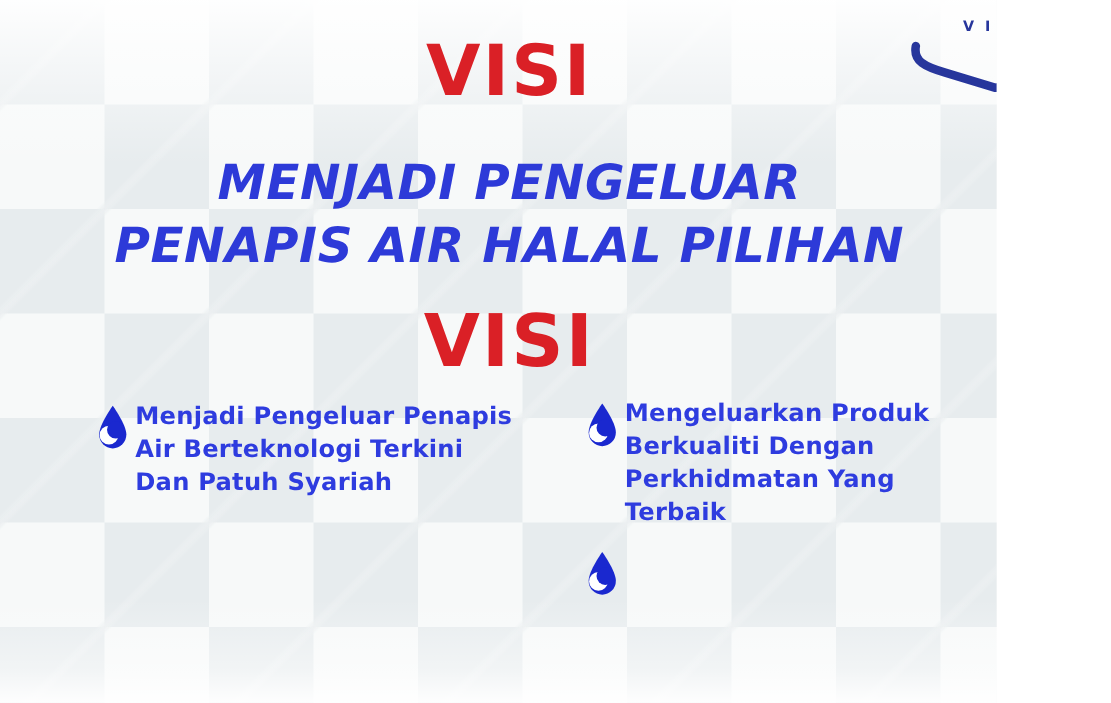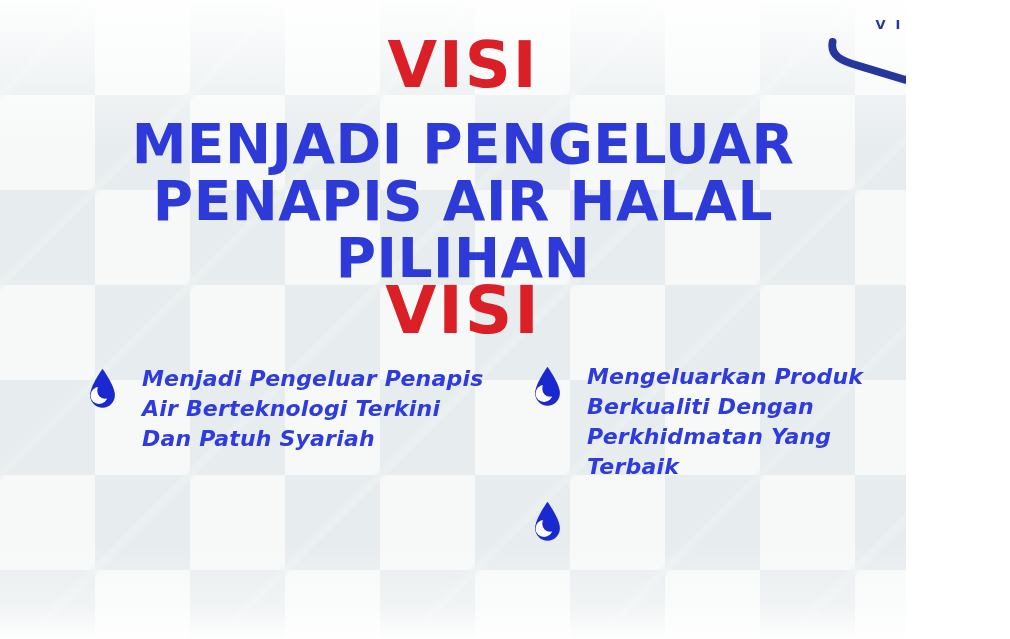--- a/index.html
+++ b/index.html
@@ -35,26 +35,27 @@
   .title{
     font-weight:bold;
     color:var(--red);
     font-size:64px;
     line-height:64px;
     letter-spacing:2px;
   }
   .visi-title{top:33px;}
   .misi-title{top:278px;font-size:66px;line-height:66px;}
   .vision-text{
-    top:116px;
+    top:138px;
     color:var(--heading_blue);
     font-weight:bold;
-    font-size:55px;
+    font-size:44px;
     line-height:57px;
     letter-spacing:.5px;
+    font-style:italic;
   }
   
   .logo{
     position:absolute;left:813px;top:20px;width:184px;
     color:var(--logo_navy);text-align:center;
   }
   .logo-word{
     position:relative;
     font-weight:bold;font-size:52px;line-height:56px;
     letter-spacing:0px;
@@ -81,28 +82,27 @@
   }
   .m1{left:86px;top:364px;}
   .m2{left:531px;top:362px;justify-content:space-between;}
   .m3{left:86px;top:499px;}
   .m4{left:531px;top:497px;}
   .drop{
     flex:0 0 auto;width:33px;height:42px;margin-top:3px;
   }
   .drop svg{width:33px;height:42px;display:block;}
   .mtext{
-    margin-left:23px;
+    margin-left:4px;
     color:var(--blue);
     font-weight:bold;
     font-size:22px;
     line-height:30px;
     letter-spacing:.2px;
     white-space:nowrap;
-    font-style:italic;
   }
 </style>
 </head>
 <body>
 
 <div class="poster">
 
   <h1 class="center-col title visi-title">VISI</h1>
 
   <div class="logo">

